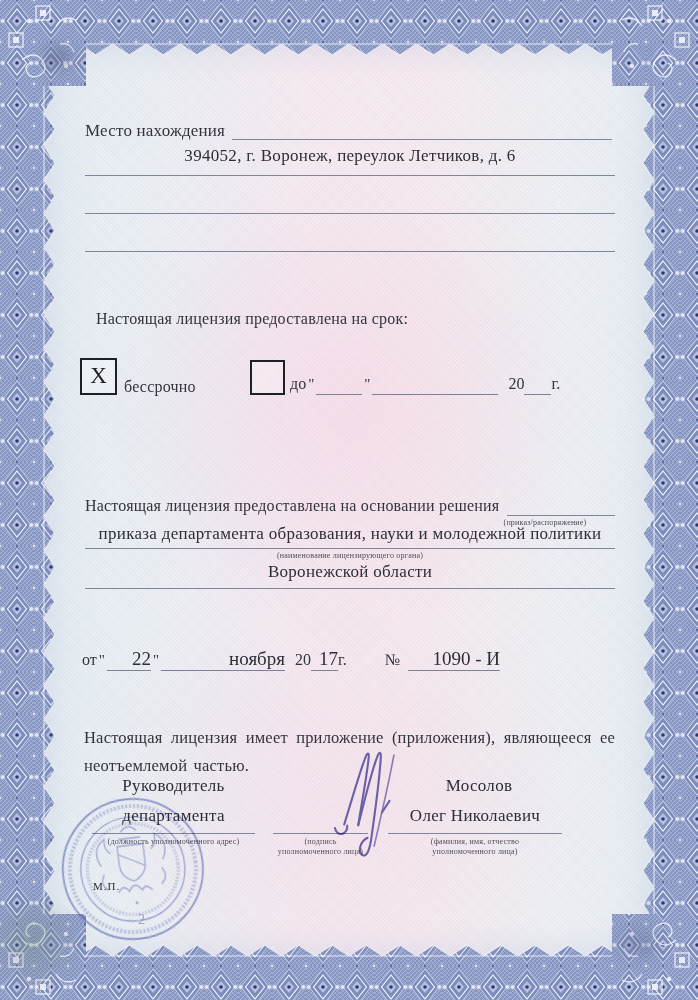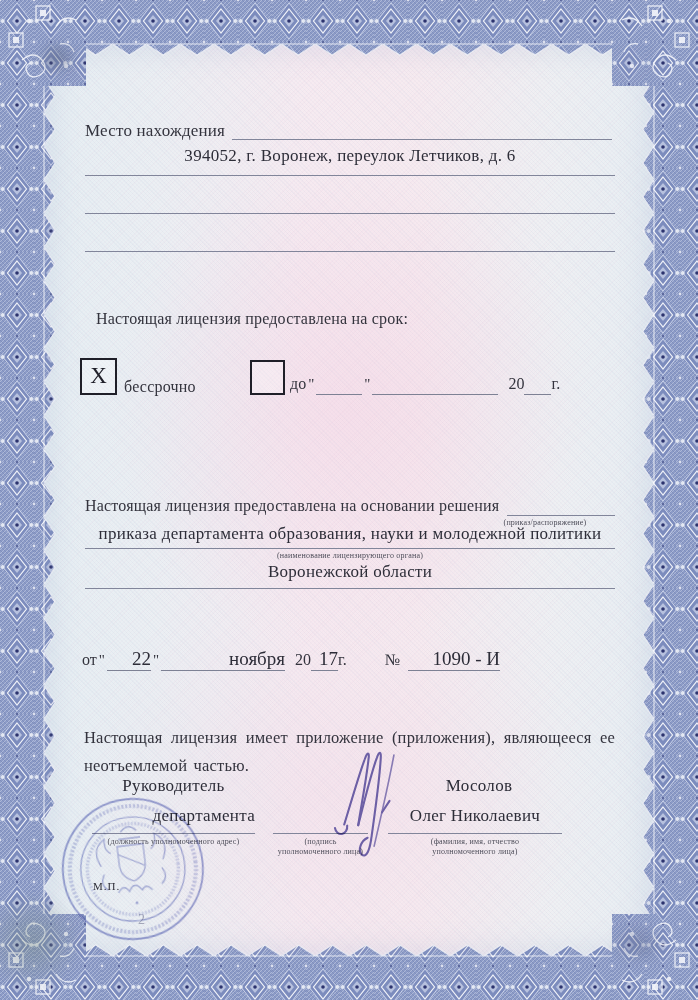--- a/index.html
+++ b/index.html
@@ -146,21 +146,21 @@
       <span class="t" style="margin-left:10px;">20</span>
       <span class="u" style="width:27px;">17</span>
       <span class="t">г.</span>
       <span class="t" style="margin-left:38px;">№</span>
       <span class="u" style="width:92px;margin-left:8px;">1090 - И</span>
     </div>
 
     <div class="abs just" style="left:84px;top:700px;width:531px;margin-top:24px;">Настоящая лицензия имеет приложение (приложения), являющееся ее неотъемлемой частью.</div>
 
     <div class="abs val ctr" style="left:92px;top:776px;width:163px;">Руководитель</div>
-    <div class="abs val ctr" style="left:92px;top:806px;width:163px;text-align:right;">департамента</div>
+    <div class="abs val ctr" style="left:92px;top:806px;width:163px;">департамента</div>
     <div class="ln" style="left:92px;top:833px;width:163px;"></div>
     <div class="hint" style="left:77px;top:837px;width:193px;">(должность уполномоченного адрес)</div>
 
     <div class="ln" style="left:273px;top:833px;width:95px;"></div>
     <div class="hint" style="left:258px;top:837px;width:125px;">
       <span>(подпись</span><br>
       <span>уполномоченного лица)</span>
     </div>
 
     <div class="abs val ctr" style="left:392px;top:776px;width:174px;">Мосолов</div>

